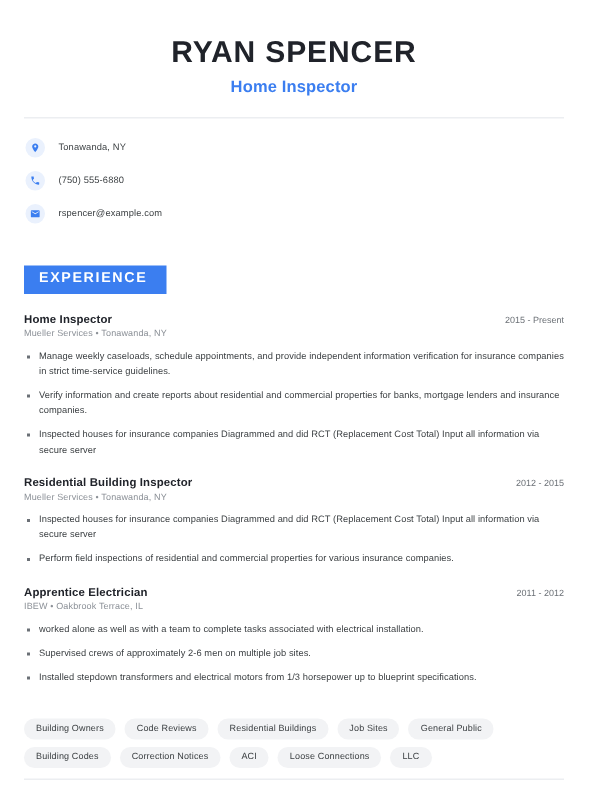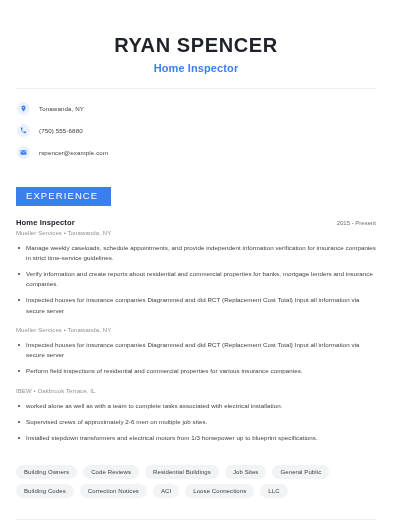--- a/index.html
+++ b/index.html
@@ -9,21 +9,21 @@
     height: 530px;
     background: #ffffff;
     font-family: "Liberation Sans", sans-serif;
     -webkit-font-smoothing: antialiased;
   }
 
   .page {
     width: 392px;
     height: 530px;
     background: #ffffff;
-    padding: 17px 16px;
+    padding: 7px 16px;
     position: relative;
     overflow: hidden;
   }
 
   
   .header {
     text-align: center;
     padding-top: 17px;
   }
   .full-name {
@@ -83,21 +83,21 @@
     margin-left: 9px;
     letter-spacing: 0.1px;
   }
 
   
   .section-tag {
     display: inline-block;
     background: #3b7ef0;
     color: #ffffff;
     font-size: 9.5px;
-    font-weight: normal;
+    font-weight: bold;
     letter-spacing: 1.1px;
     padding: 4px 13px 5px 10px;
     line-height: 1;
   }
   .section-exp { margin-top: 24px; }
   .section-skills { margin-top: 22px; }
 
   
   .jobs { margin-top: 12px; }
   .job { margin-bottom: 11px; }
@@ -224,28 +224,36 @@
         </div>
         <div class="job-sub">Mueller Services  •  Tonawanda, NY</div>
         <ul class="bullets">
           <li>Manage weekly caseloads, schedule appointments, and provide independent information verification for insurance companies in strict time-service guidelines.</li>
           <li>Verify information and create reports about residential and commercial properties for banks, mortgage lenders and insurance companies.</li>
           <li>Inspected houses for insurance companies Diagrammed and did RCT (Replacement Cost Total) Input all information via secure server</li>
         </ul>
       </div>
 
       <div class="job">
+        <div class="job-head">
+          <span class="job-role">Residential Building Inspector</span>
+          <span class="job-dates">2012 - 2015</span>
+        </div>
         <div class="job-sub">Mueller Services  •  Tonawanda, NY</div>
         <ul class="bullets">
           <li>Inspected houses for insurance companies Diagrammed and did RCT (Replacement Cost Total) Input all information via secure server</li>
           <li>Perform field inspections of residential and commercial properties for various insurance companies.</li>
         </ul>
       </div>
 
       <div class="job">
+        <div class="job-head">
+          <span class="job-role">Apprentice Electrician</span>
+          <span class="job-dates">2011 - 2012</span>
+        </div>
         <div class="job-sub">IBEW  •  Oakbrook Terrace, IL</div>
         <ul class="bullets">
           <li>worked alone as well as with a team to complete tasks associated with electrical installation.</li>
           <li>Supervised crews of approximately 2-6 men on multiple job sites.</li>
           <li>Installed stepdown transformers and electrical motors from 1/3 horsepower up to blueprint specifications.</li>
         </ul>
       </div>
 
     </div>
   </div>

